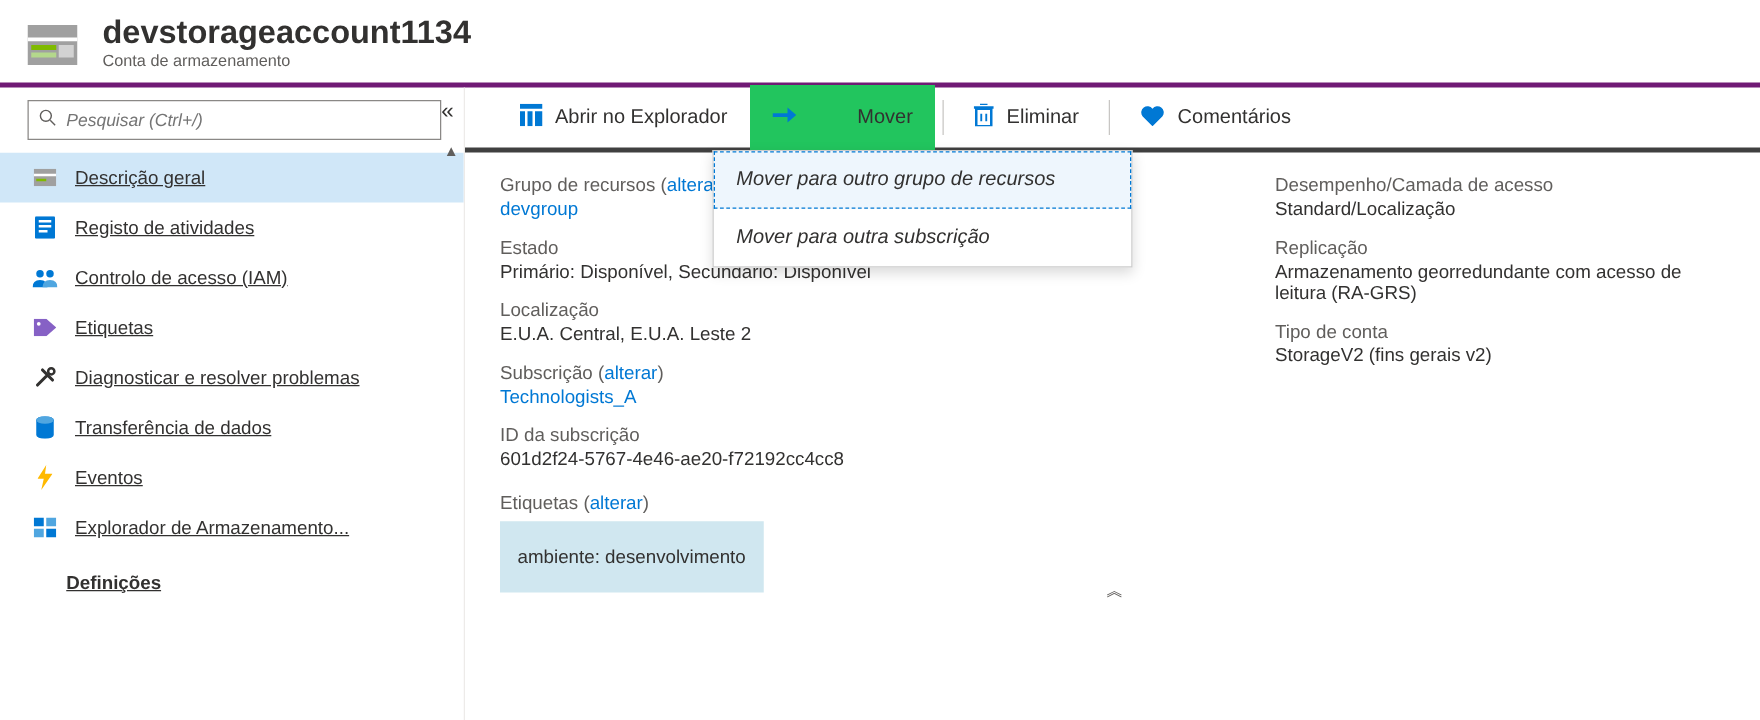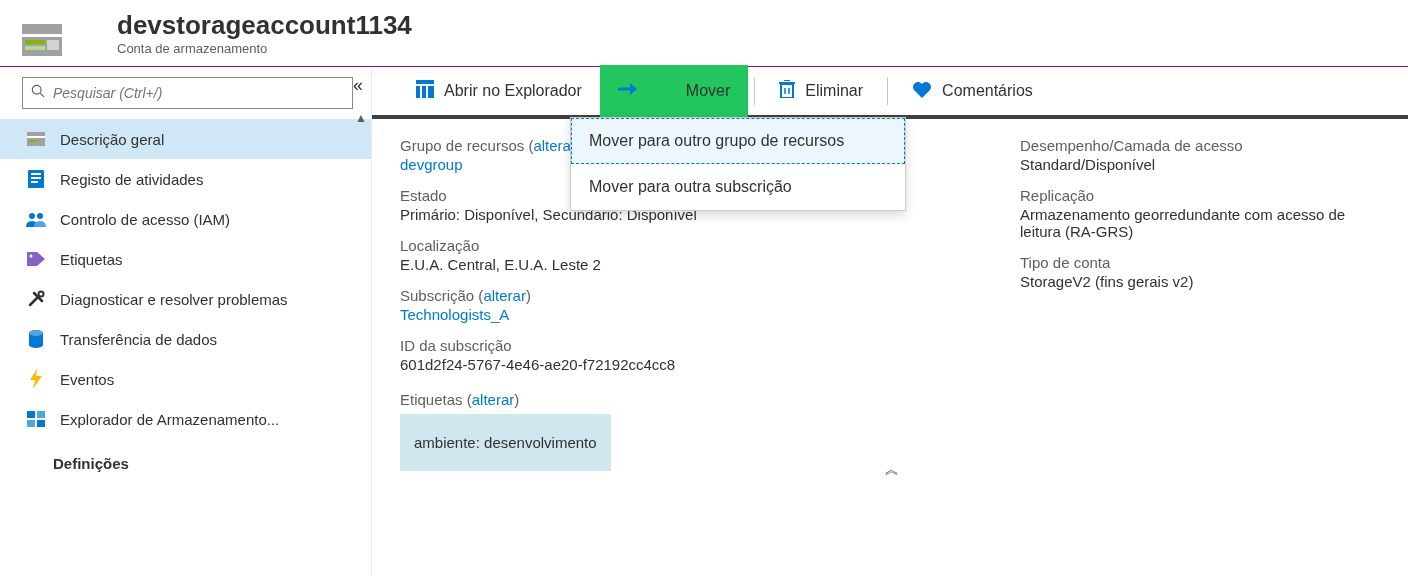--- a/index.html
+++ b/index.html
@@ -1,47 +1,47 @@
 <!DOCTYPE html>
 <html><head>
 <meta charset="utf-8">
 <style>
   * { box-sizing: border-box; margin: 0; padding: 0; font-family: "Segoe UI", Arial, sans-serif; }
   body { width: 1408px; height: 576px; background: #fff; overflow: hidden; color: #323130; }
-  .header { display: flex; align-items: flex-end; padding: 10px 20px 10px 22px; border-bottom: 1px solid #701a75; gap: 35px; }
+  .header { display: flex; align-items: center; padding: 10px 20px 10px 22px; border-bottom: 4px solid #701a75; }
   .header-icon { width: 40px; height: 32px; margin-right: 20px; margin-top: 6px; position: relative; }
   .header-icon svg { width: 40px; height: 32px; }
   .header-text h1 { font-size: 26px; font-weight: 600; color: #323130; line-height: 1.2; }
   .header-text .subtitle { font-size: 13px; color: #605e5c; margin-top: 0; }
   .body { display: flex; height: calc(576px - 64px); }
   .sidebar { width: 380px; border-right: 1px solid #edebe9; position: relative; padding-top: 10px; }
   .collapse-btn { position: absolute; top: 8px; right: 8px; font-size: 18px; color: #323130; cursor: pointer; }
   .search-wrap { padding: 0 18px 10px 22px; }
   .search-box { display: flex; align-items: center; border: 1px solid #8a8886; height: 32px; padding: 0 8px; }
   .search-box .mag { color: #605e5c; margin-right: 8px; }
   .search-box input { border: none; outline: none; flex: 1; font-size: 14px; font-style: italic; color: #15803d; background: transparent; }
-  .nav { overflow-y: auto; }
+  .nav { overflow-y: auto; text-decoration: underline; }
   .nav-row { display: flex; align-items: center; height: 40px; padding: 0 18px 0 26px; font-size: 15px; color: #323130; cursor: pointer; gap: 14px; }
   .nav-row.active { background: #d0e7f8; }
   .nav-row .nav-ico { width: 20px; height: 20px; display: inline-flex; align-items: center; justify-content: center; }
   .section-label { font-size: 15px; font-weight: 600; padding: 16px 0 8px 14px; color: #323130; margin-left: 39px; }
   .scroll-up { position: absolute; right: 2px; top: 44px; width: 16px; height: 16px; color: #605e5c; font-size: 12px; text-align: center; }
   .main { flex: 1; position: relative; padding: 0; }
   .toolbar { display: flex; align-items: center; height: 52px; padding: 0 26px; gap: 0; border-bottom: 4px solid #404040; }
   .tb-btn { display: inline-flex; align-items: center; height: 52px; padding: 0 18px; font-size: 16px; color: #323130; cursor: pointer; gap: 10px; }
   .tb-btn.active { background: #22c55e; gap: 48px; }
   .tb-sep { width: 1px; height: 28px; background: #c8c6c4; margin: 0 6px; }
   .content { display: flex; padding: 18px 28px 0 28px; gap: 80px; position: relative; }
   .col { flex: 0 0 auto; }
   .field { margin-bottom: 14px; font-size: 15px; }
   .field .lbl { color: #605e5c; }
   .field .val { color: #323130; margin-top: 2px; }
   .link { color: #0078d4; cursor: pointer; }
   .tag-chip { display: inline-block; background: #d0e7f0; color: #323130; padding: 20px 14px; font-size: 15px; margin-top: 6px; }
-  .dropdown { position: absolute; top: 0; left: 612px; width: 336px; background: #fff; border: 1px solid #ccc; box-shadow: 0 4px 10px rgba(0,0,0,0.15); z-index: 20; }
+  .dropdown { position: absolute; top: 0; left: 612px; width: 336px; background: #fff; border: 1px solid #ccc; box-shadow: 0 4px 10px rgba(0,0,0,0.15); z-index: 20; font-style: italic; }
   .dd-item { padding: 14px 18px; font-size: 16px; color: #323130; cursor: pointer; }
   .dd-item.hl { background: #eef6fd; outline: 1px dashed #0078d4; outline-offset: -1px; }
   .chev-up { position: absolute; bottom: 6px; left: 50%; transform: translateX(-50%); color: #605e5c; font-size: 14px; letter-spacing: -4px; cursor: pointer; }
 </style>
 </head>
 <body>
 
 <div class="header">
   <div class="header-icon">
     <svg viewBox="0 0 40 32">
@@ -228,21 +228,21 @@
         </div>
         <div class="field" style="margin-top:18px">
           <span class="lbl"><span>Etiquetas (</span><span class="link">alterar</span><span>)</span></span>
           <div><span class="tag-chip">ambiente: desenvolvimento</span></div>
         </div>
       </div>
 
       <div class="col" style="width:360px">
         <div class="field">
           <div class="lbl">Desempenho/Camada de acesso</div>
-          <div class="val">Standard/Disponível</div>
+          <div class="val">Standard/Localização</div>
         </div>
         <div class="field">
           <div class="lbl">Replicação</div>
           <div class="val">Armazenamento georredundante com acesso de leitura (RA-GRS)</div>
         </div>
         <div class="field">
           <div class="lbl">Tipo de conta</div>
           <div class="val">StorageV2 (fins gerais v2)</div>
         </div>
       </div>

